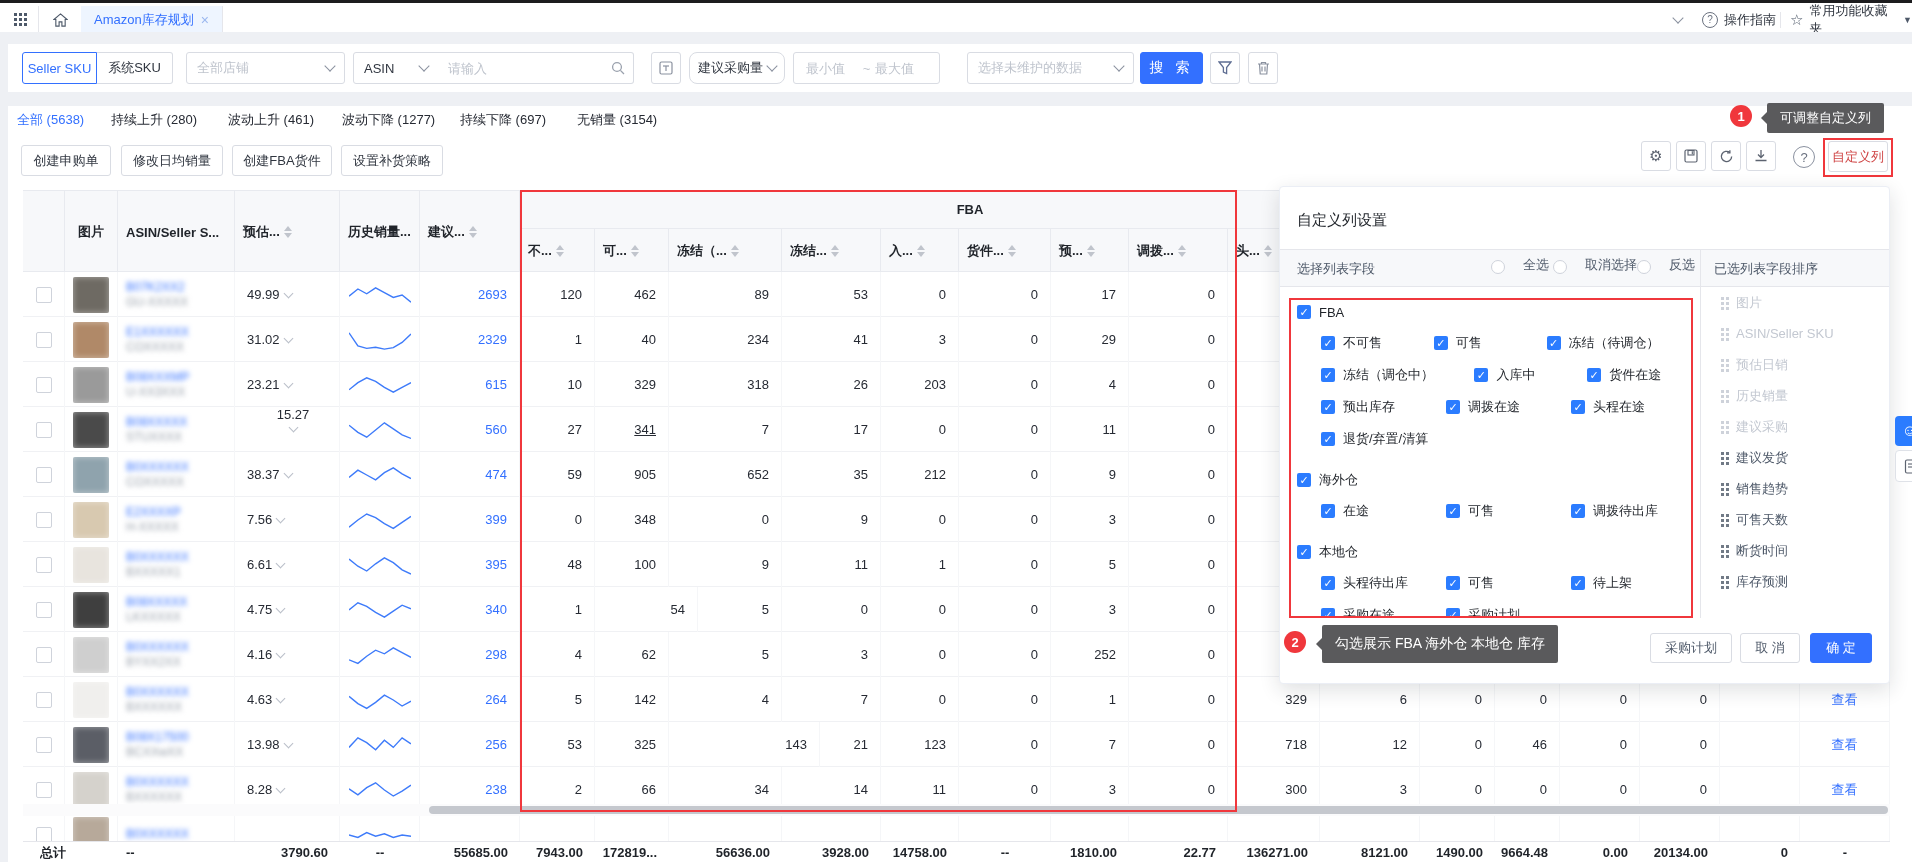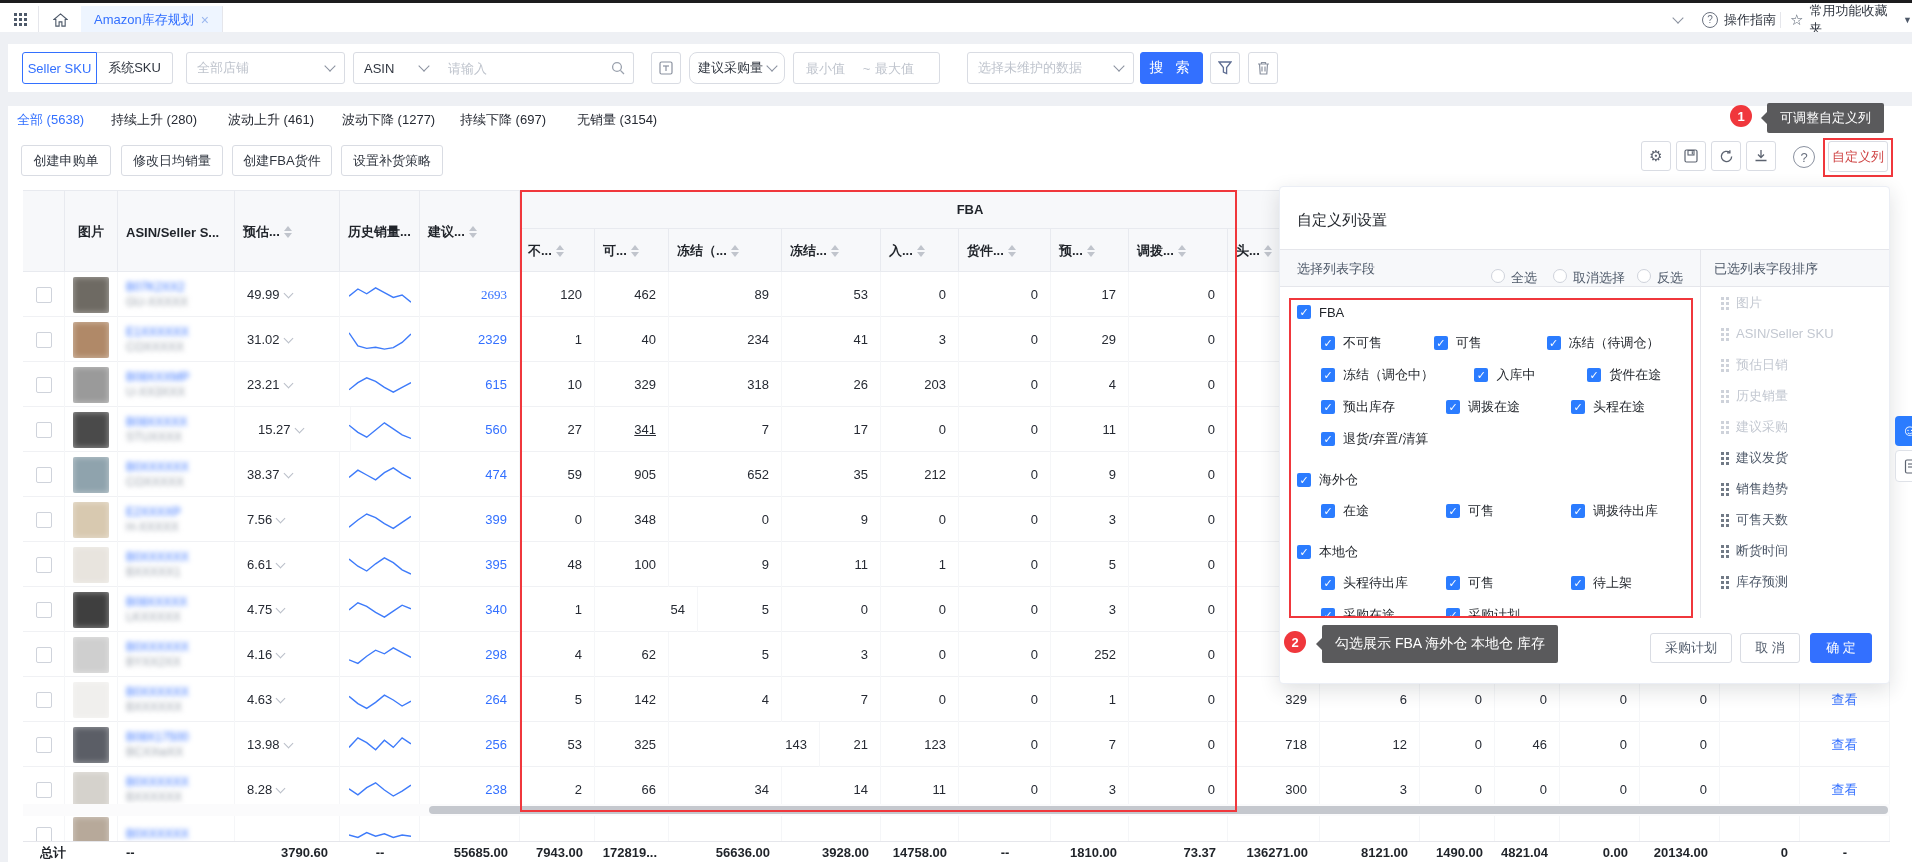--- a/index.html
+++ b/index.html
@@ -112,21 +112,21 @@
   #step1{left:1730px;top:105px;}
   #tip2{left:1322px;top:625px;height:38px;font-size:14px;}
   #step2{left:1284px;top:631px;}
   
   #panel{left:1279px;top:186px;width:609px;height:496px;background:#fff;border:1px solid #ebeef5;border-radius:4px;
          box-shadow:0 6px 20px rgba(31,35,41,.14);z-index:10;}
   #panel-title{position:absolute;left:17px;top:24px;font-size:15px;color:#1f2329;}
   #panel-band{position:absolute;left:0;top:62px;width:609px;height:38px;background:#f7f8fa;border-top:1px solid #e5e6eb;
          border-bottom:1px solid #e5e6eb;box-sizing:border-box;}
   #band-left{position:absolute;left:17px;top:10px;color:#4e5969;}
-  .radio{position:absolute;top:19px;display:flex;align-items:flex-start;gap:6px;color:#4e5969;}
+  .radio{position:absolute;top:6px;display:flex;align-items:flex-end;gap:18px;color:#4e5969;}
   .rdot{width:14px;height:14px;border:1px solid #cfd3db;border-radius:50%;background:#fff;box-sizing:border-box;}
   #band-right{position:absolute;left:434px;top:10px;color:#4e5969;}
   #vdiv{position:absolute;left:420px;top:62px;width:1px;height:369px;background:#e5e6eb;}
   #grp-area{position:absolute;left:0px;top:100px;width:420px;height:331px;overflow:hidden;}
   .pgroup{margin:10px 0 0 17px;}
   .prow{display:flex;align-items:center;gap:8px;height:30px;color:#1f2329;}
   .crow{display:flex;margin-left:24px;height:32px;}
   .cslot{width:125px;display:flex;align-items:center;gap:8px;color:#1f2329;}
   .bcb{width:14px;height:14px;background:#2b7cff;border-radius:2px;color:#fff;font-size:11px;line-height:14px;text-align:center;flex:0 0 14px;}
   #chk-redbox{position:absolute;left:9px;top:111px;width:404px;height:320px;border:2px solid #f0373c;box-sizing:border-box;pointer-events:none;}
@@ -389,21 +389,21 @@
         </div>
         <div class="td pricew" style="left: 212px; width: 105px;">
           <span>49.99</span>
           <span class="pcaret"></span>
         </div>
         <div class="td ctr" style="left: 317px; width: 80px;">
           <svg width="62" height="26">
             <polyline points="0.0,14.2 8.9,7.0 17.7,11.8 26.6,5.8 35.4,10.6 44.3,15.4 53.1,13.0 62.0,20.2" fill="none" stroke="#3e7bfa" stroke-width="1.4"></polyline>
           </svg>
         </div>
-        <div class="td num" style="left: 397px; width: 100px; font-family: Liberation Serif, serif;">
+        <div class="td num" style="left: 397px; width: 100px;">
           <span class="blue">2693</span>
         </div>
         <div class="td num" style="left: 497px; width: 75px;">120</div>
         <div class="td num" style="left: 572px; width: 74px;">462</div>
         <div class="td num" style="left: 646px; width: 113px;">89</div>
         <div class="td num" style="left: 759px; width: 99px;">53</div>
         <div class="td num" style="left: 858px; width: 78px;">0</div>
         <div class="td num" style="left: 936px; width: 92px;">0</div>
         <div class="td num" style="left: 1028px; width: 78px;">17</div>
         <div class="td num" style="left: 1106px; width: 99px;">0</div>
@@ -506,21 +506,21 @@
         </div>
         <div class="td ctr" style="left: 42px; width: 53px;">
           <div class="pimg" style="background: rgb(74, 74, 74);"></div>
         </div>
         <div class="td" style="left: 95px; width: 117px;">
           <div class="skuw">
             <div class="sku1">B08XXXXX</div>
             <div class="sku2">STUXXXX</div>
           </div>
         </div>
-        <div class="td pricew" style="left: 223px; width: 105px;">
+        <div class="td pricew" style="left: 212px; width: 105px; flex-direction: column;">
           <span>15.27</span>
           <span class="pcaret"></span>
         </div>
         <div class="td ctr" style="left: 317px; width: 80px;">
           <svg width="62" height="26">
             <polyline points="0.0,8.2 8.9,15.4 17.7,20.2 26.6,13.0 35.4,5.8 44.3,11.8 53.1,17.8 62.0,21.4" fill="none" stroke="#3e7bfa" stroke-width="1.4"></polyline>
           </svg>
         </div>
         <div class="td num" style="left: 397px; width: 100px;">
           <span class="blue">560</span>
@@ -928,25 +928,25 @@
     <div class="tc num" style="left: 212px; width: 105px;">3790.60</div>
     <div class="tc ctr" style="left: 317px; width: 80px;">--</div>
     <div class="tc num" style="left: 397px; width: 100px;">55685.00</div>
     <div class="tc num" style="left: 497px; width: 75px;">7943.00</div>
     <div class="tc num" style="left: 572px; width: 74px;">172819...</div>
     <div class="tc num" style="left: 646px; width: 113px;">56636.00</div>
     <div class="tc num" style="left: 759px; width: 99px;">3928.00</div>
     <div class="tc num" style="left: 858px; width: 78px;">14758.00</div>
     <div class="tc ctr" style="left: 936px; width: 92px;">--</div>
     <div class="tc num" style="left: 1028px; width: 78px;">1810.00</div>
-    <div class="tc num" style="left: 1106px; width: 99px;">73.37</div>
+    <div class="tc num" style="left: 1106px; width: 99px;">22.77</div>
     <div class="tc num" style="left: 1205px; width: 92px;">136271.00</div>
     <div class="tc num" style="left: 1297px; width: 100px;">8121.00</div>
     <div class="tc num" style="left: 1397px; width: 75px;">1490.00</div>
-    <div class="tc num" style="left: 1472px; width: 65px;">4821.04</div>
+    <div class="tc num" style="left: 1472px; width: 65px;">9664.48</div>
     <div class="tc num" style="left: 1537px; width: 80px;">0.00</div>
     <div class="tc num" style="left: 1617px; width: 80px;">20134.00</div>
     <div class="tc num" style="left: 1697px; width: 80px;">0</div>
     <div class="tc ctr" style="left: 1777px; width: 90px;">-</div>
   </div>
 <div id="hsb-track" class="abs"></div>
 <div id="hsb-thumb" class="abs"></div>
 <div id="fba-redbox" class="redframe"></div>
 
 <div id="panel" class="abs">

